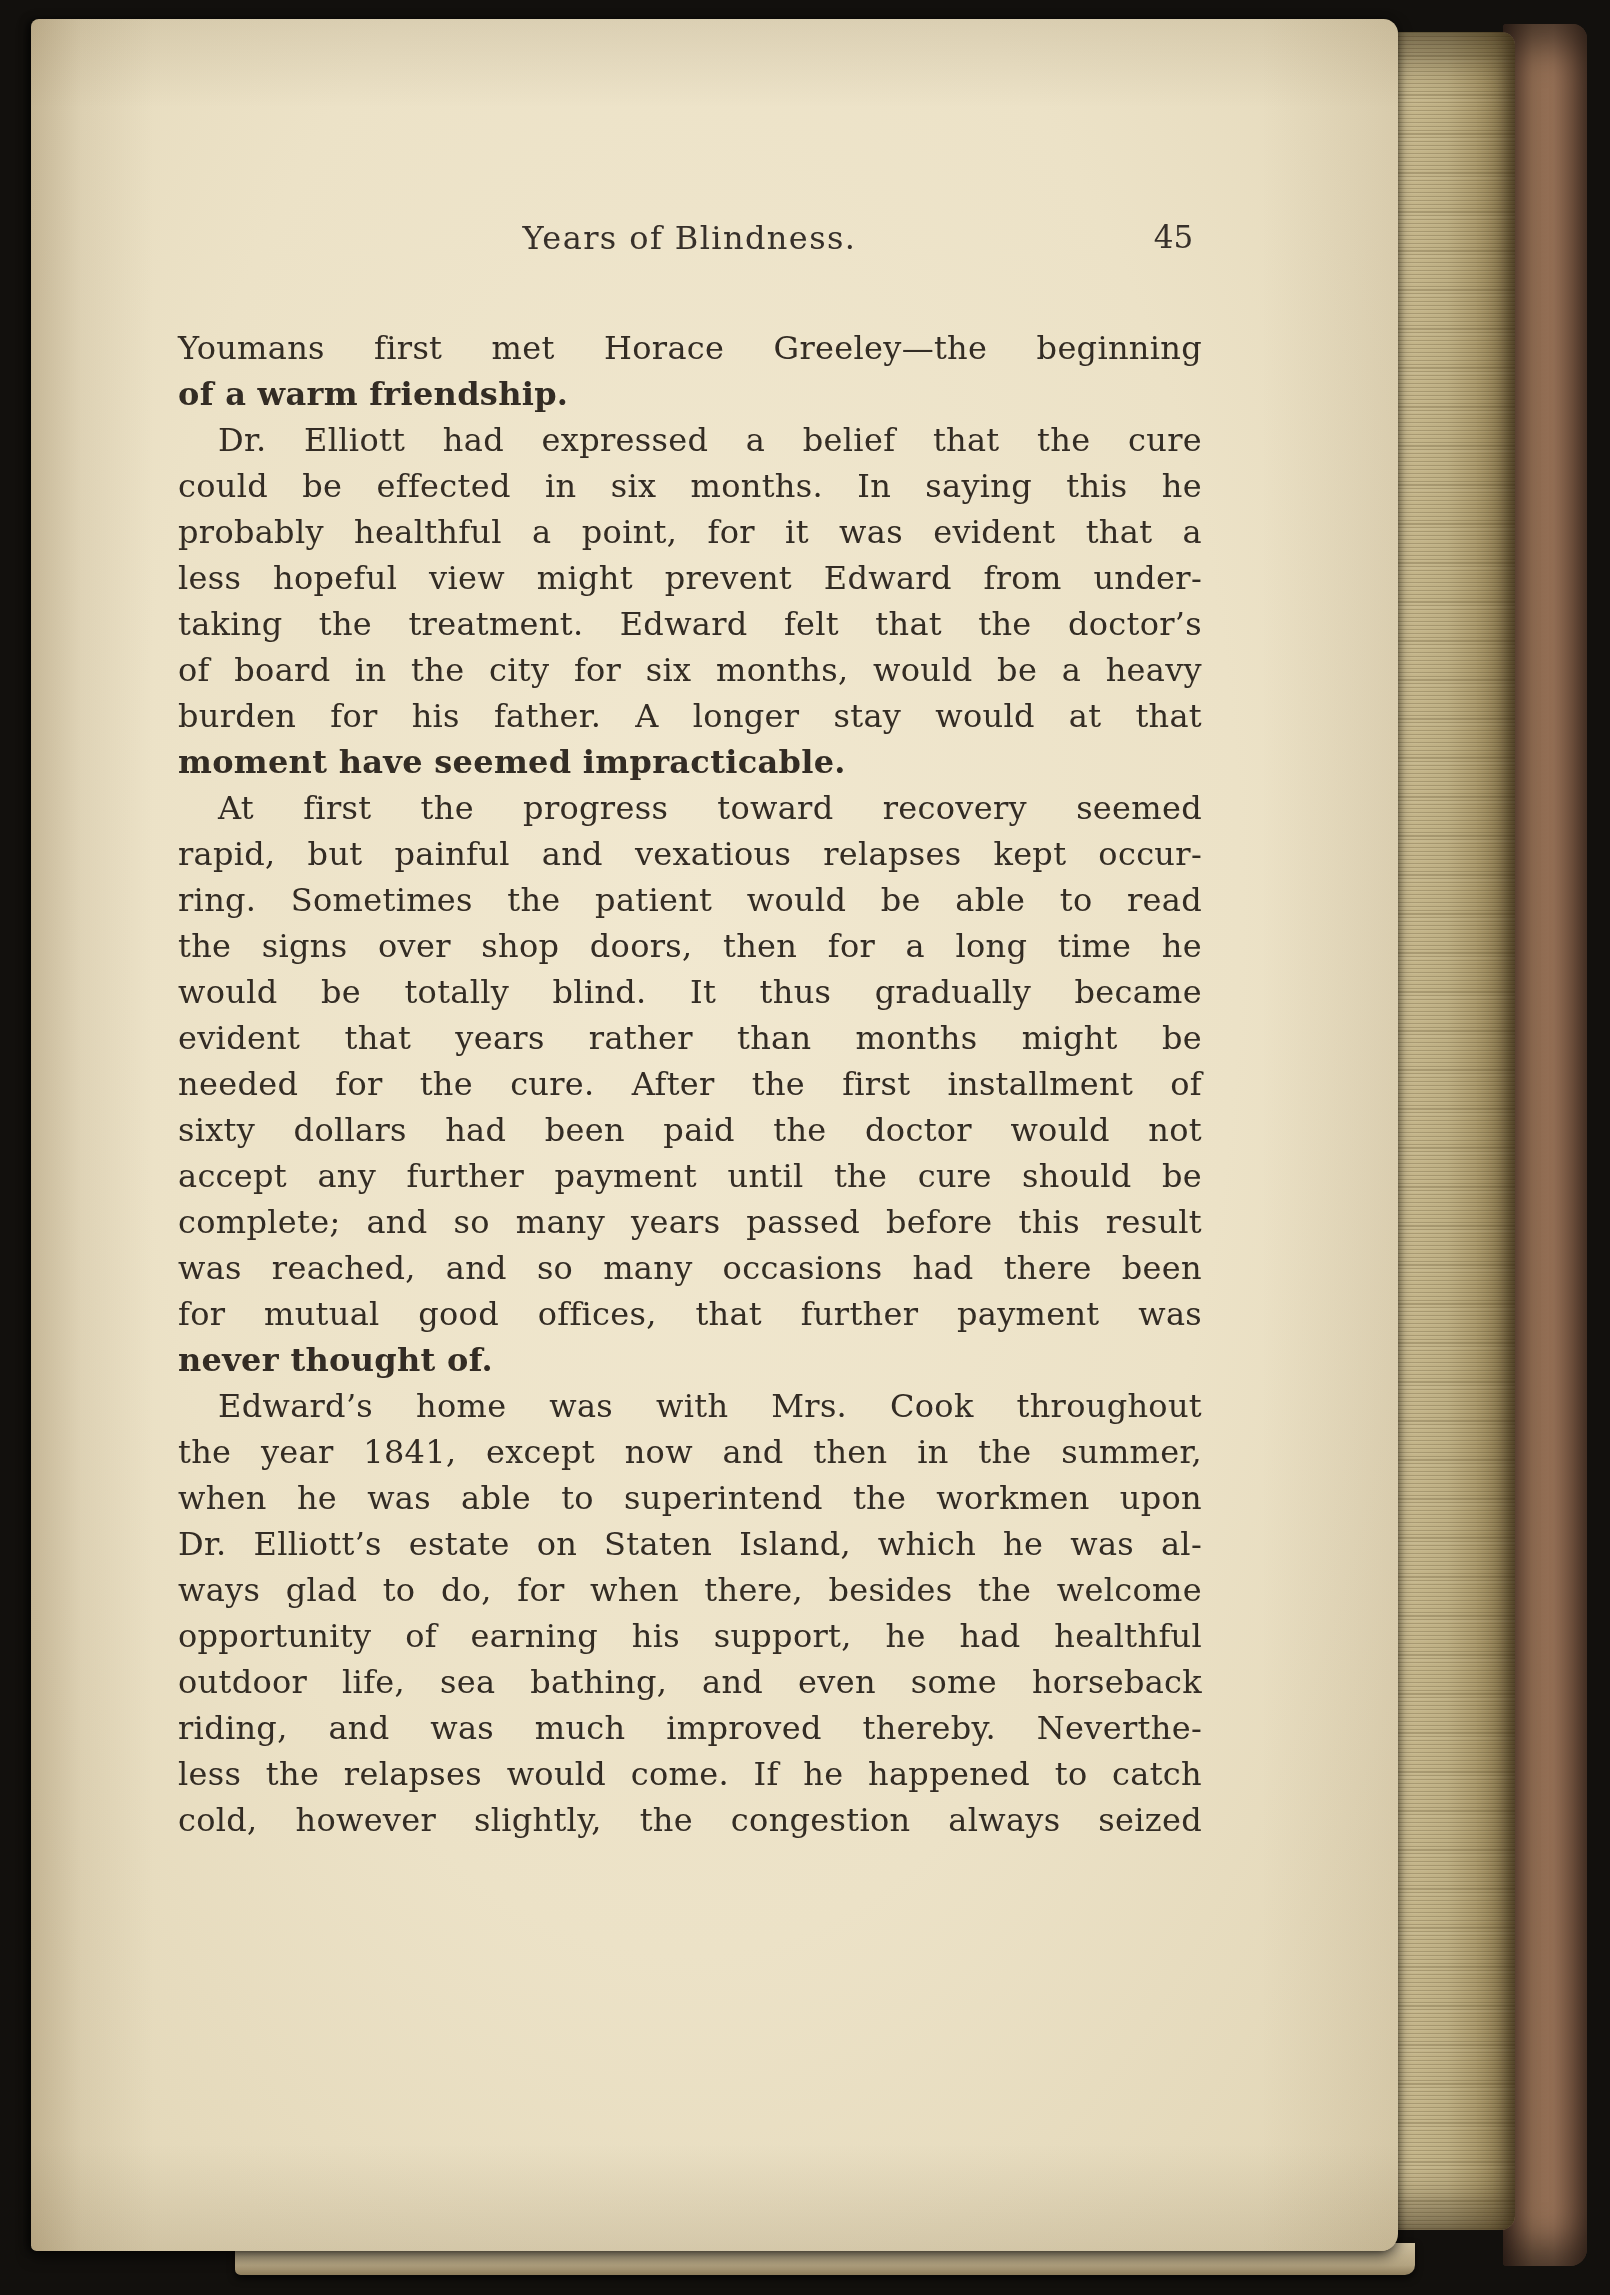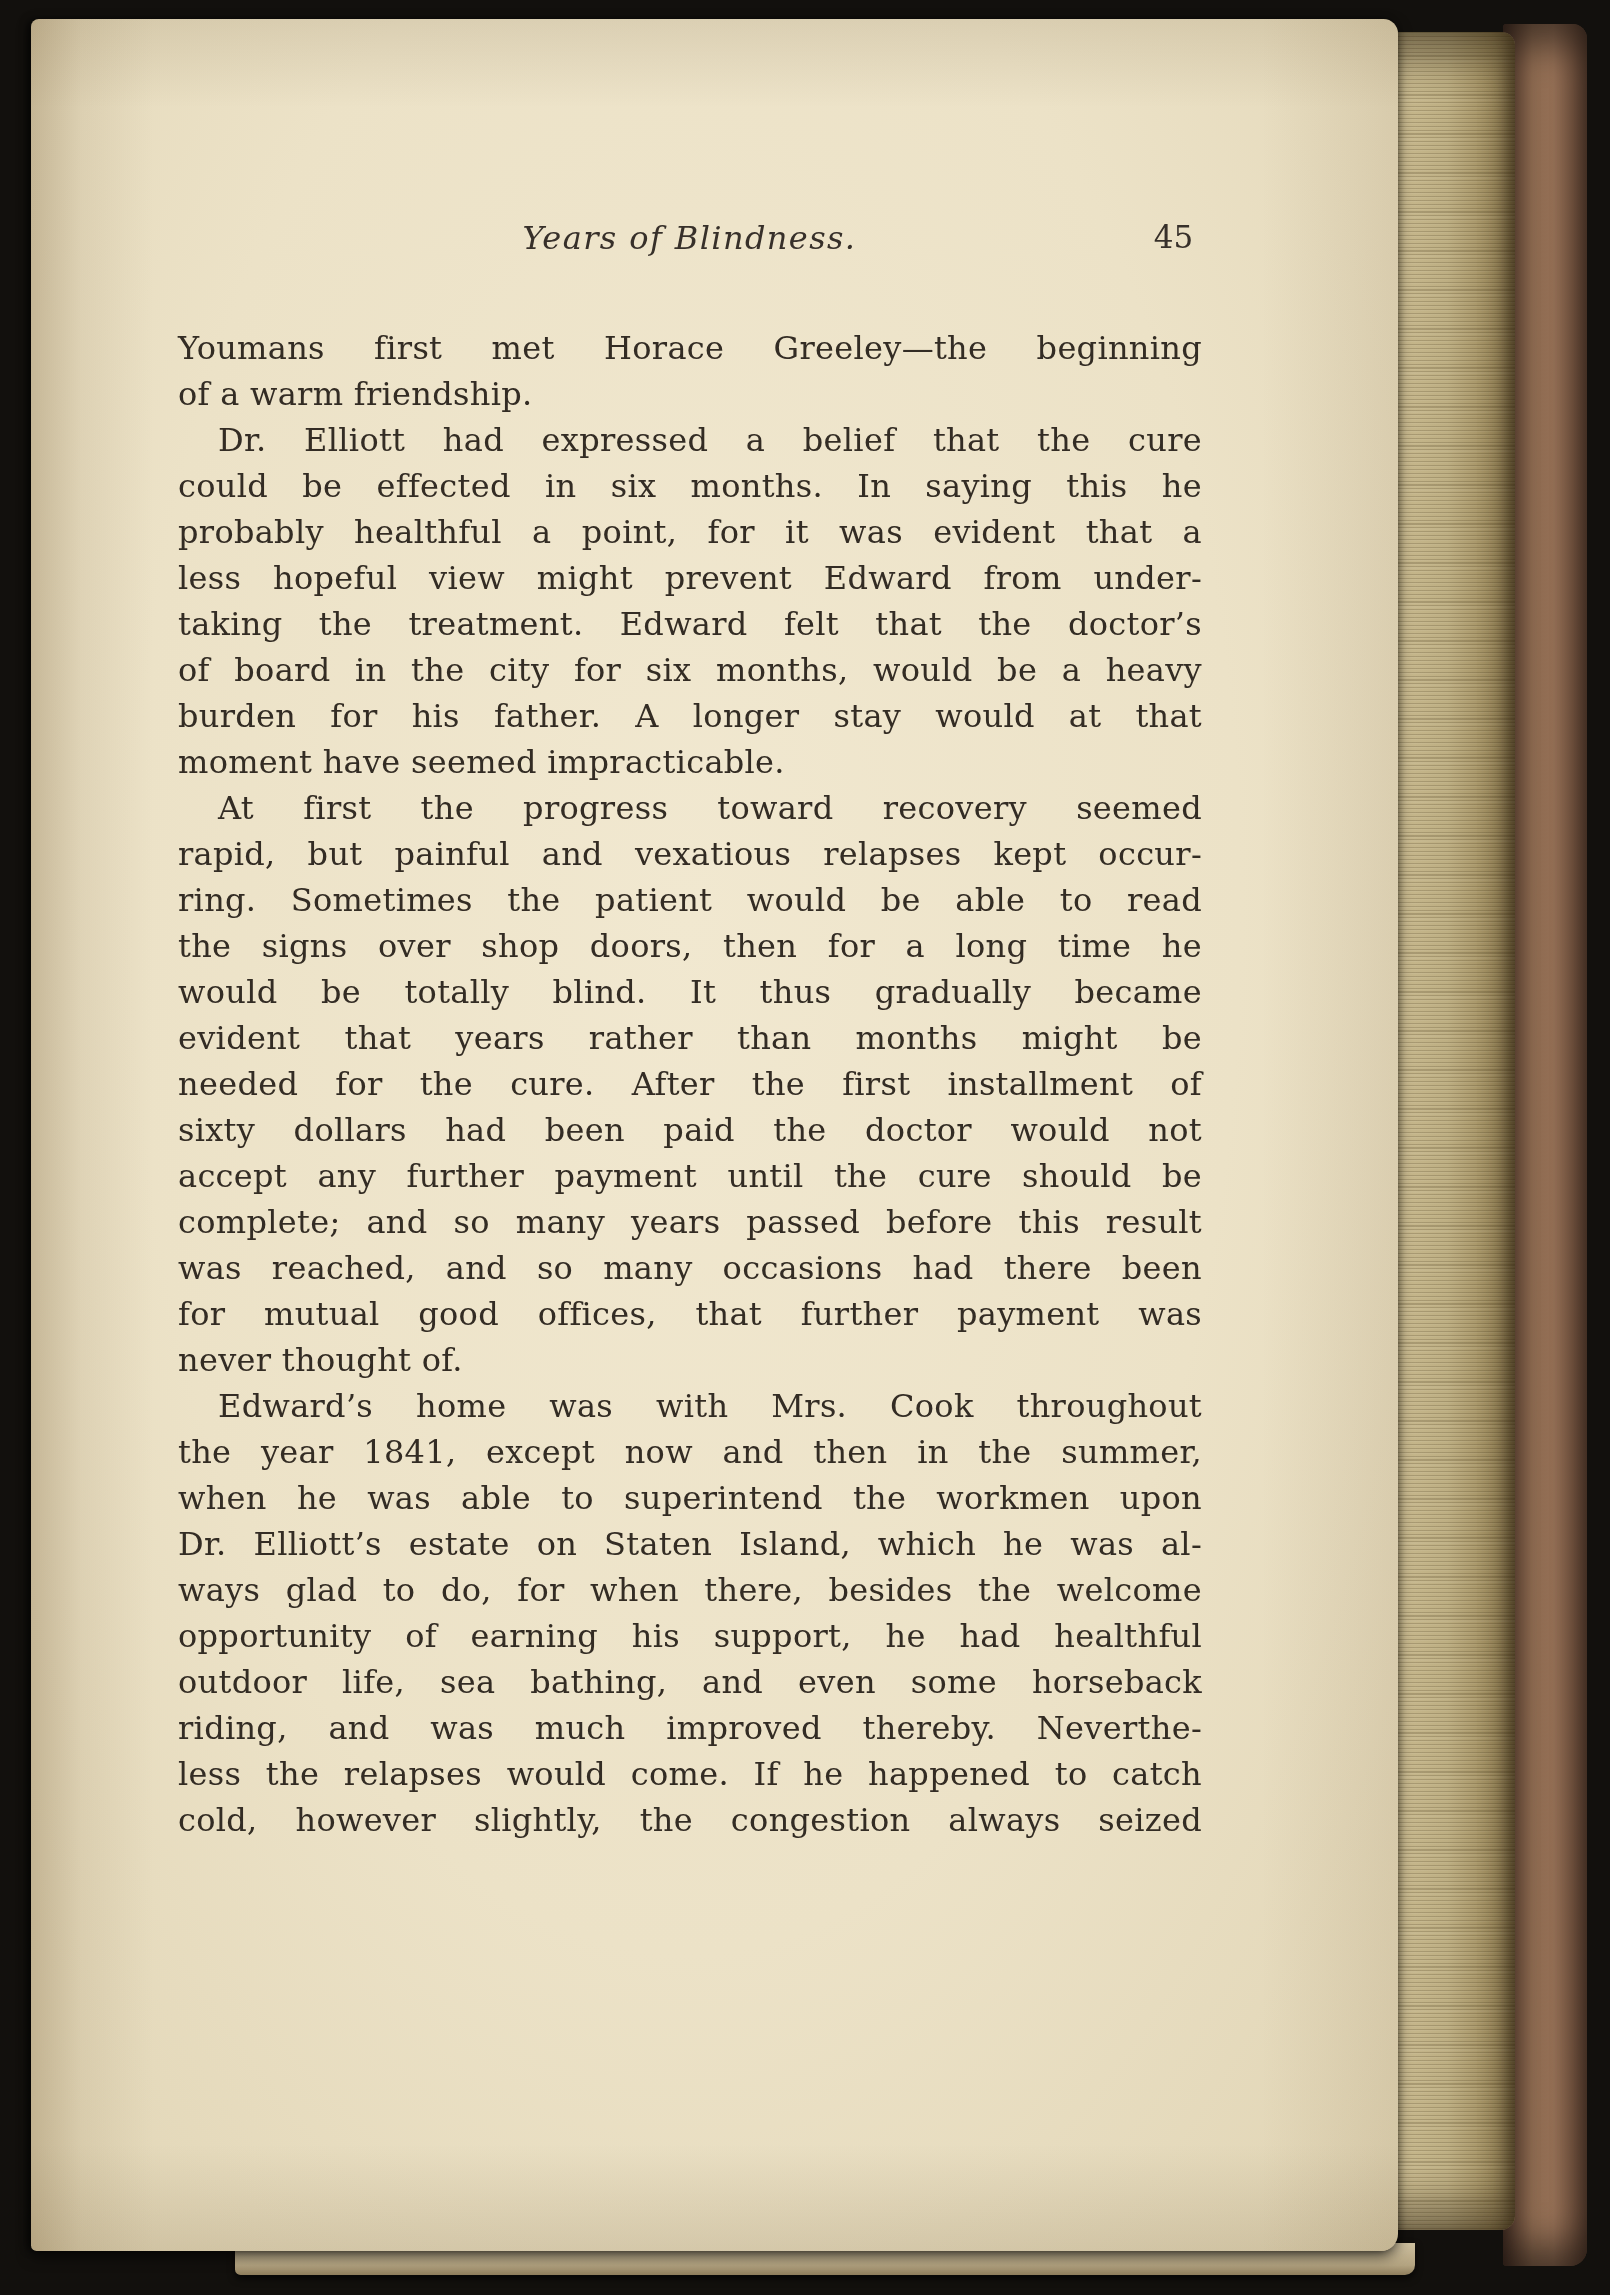--- a/index.html
+++ b/index.html
@@ -95,21 +95,20 @@
   .header {
     position: absolute;
     left: 147px;
     top: 200px;
     width: 1023px;
     height: 47px;
   }
   .running-title {
     width: 100%;
     text-align: center;
-    font-style: italic;
     font-size: 32px;
     letter-spacing: 1.4px;
     color: #37302a;
   }
   .page-number {
     position: absolute;
     right: 7.8px;
     top: 0;
     font-size: 31px;
     color: #37302a;
@@ -126,21 +125,21 @@
     line-height: 46px;
     letter-spacing: 0.3px;
   }
   .line {
     text-align: justify;
     text-align-last: justify;
     white-space: nowrap; 
     white-space: normal;
   }
   .line.indent { text-indent: 40px; }
-  .line.end { text-align-last: left; }
+  .line.end { text-align-last: left; font-weight: bold; }
 </style>
 </head>
 <body>
 
 <div class="scene">
 
   <div class="cover-edge"></div>
 
   <div class="fore-edge"></div>
 

